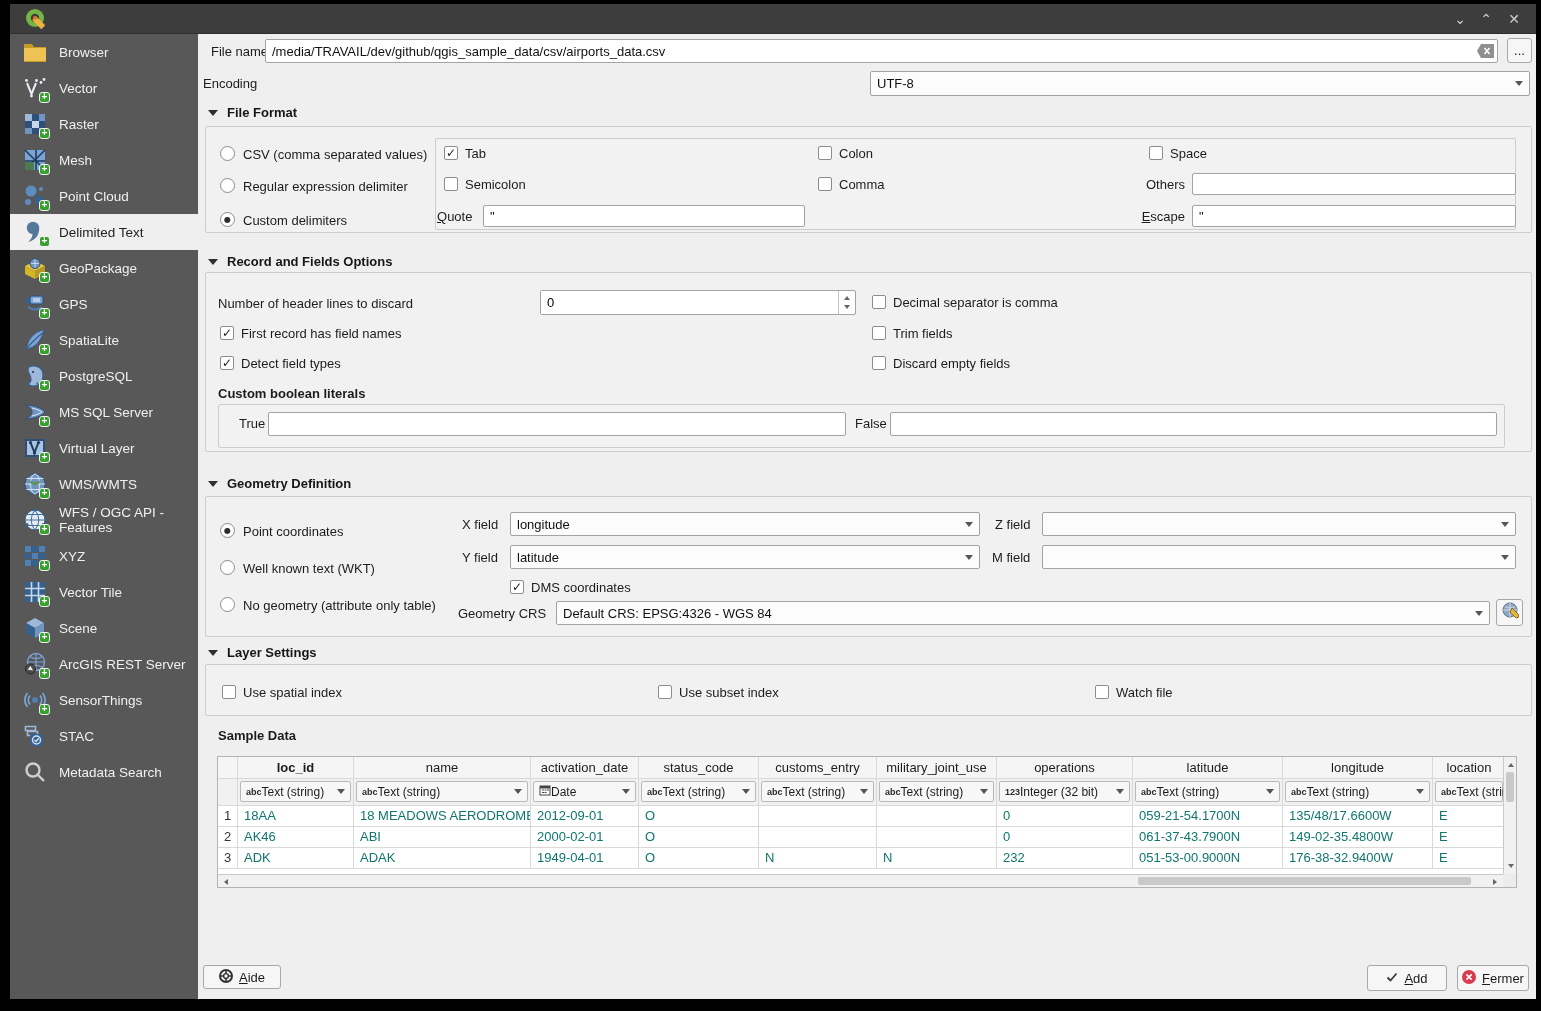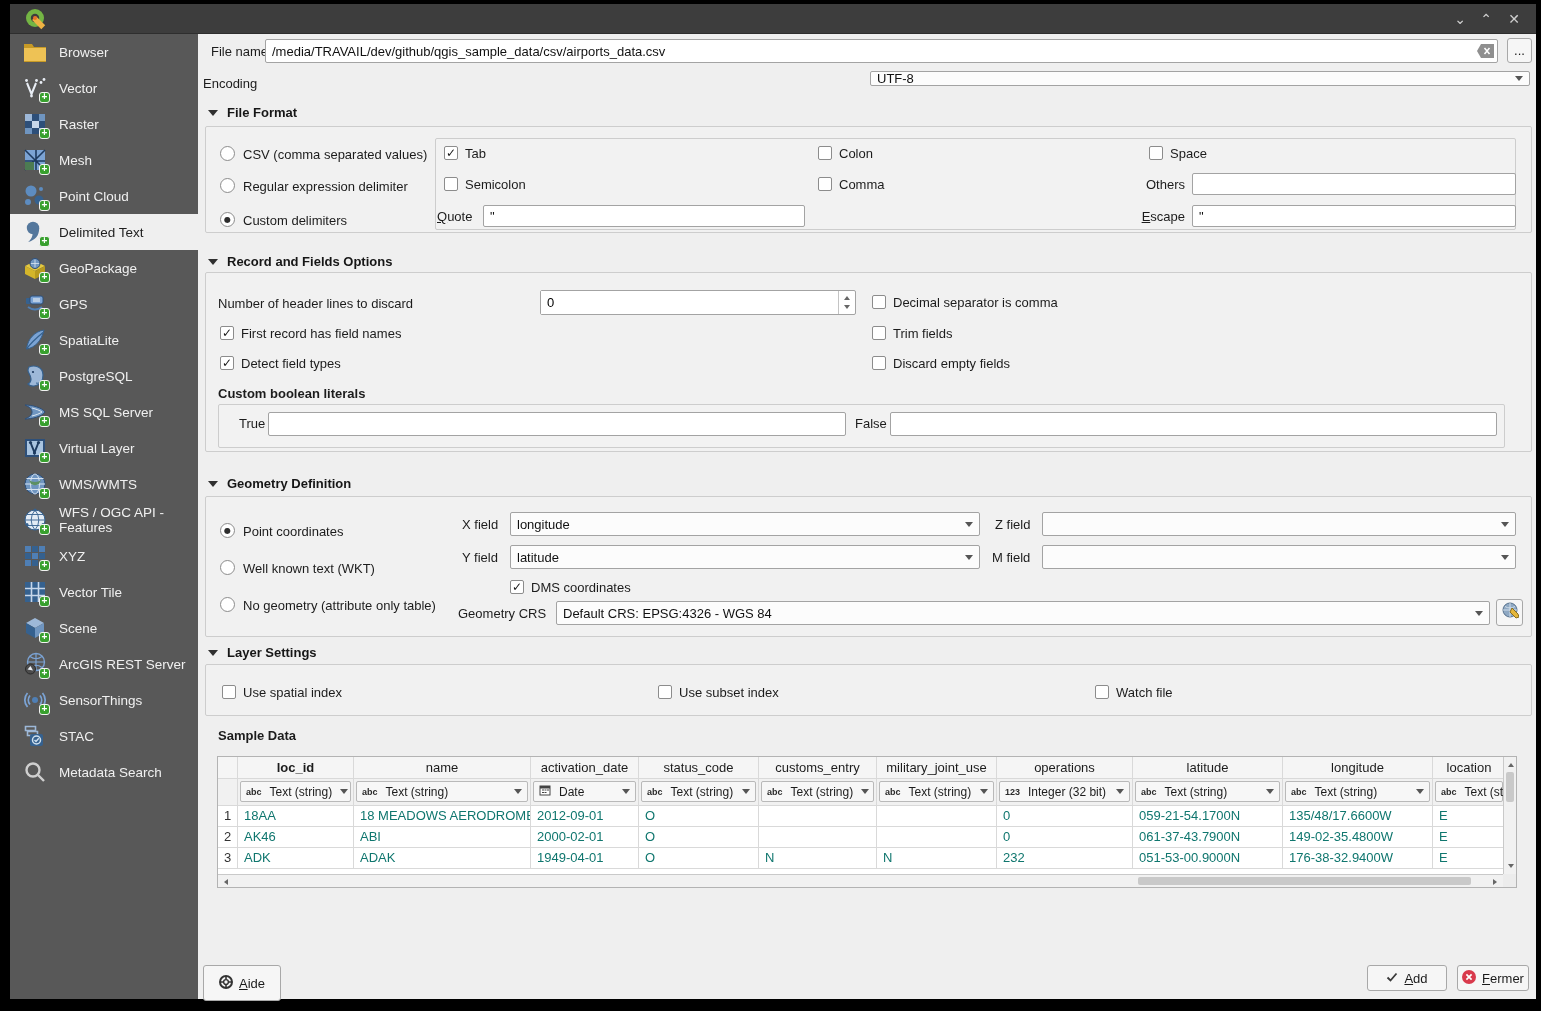--- a/index.html
+++ b/index.html
@@ -48,21 +48,21 @@
   .btn { background:#f6f6f6; border:1px solid #a8a8a8; border-radius:3px; display:flex; align-items:center; justify-content:center; gap:6px; font-size:13px; color:#1b1b1b; }
 
   
   .tbl { position:absolute; left:207px; top:752px; width:1300px; height:132px; background:#fff; border:1px solid #b3b3b3; overflow:hidden; }
   .trow { display:flex; width:1287px; }
   .c { border-right:1px solid #d9d9d9; border-bottom:1px solid #d9d9d9; overflow:hidden; white-space:nowrap; flex:0 0 auto; }
   .c0{width:20px;} .c1{width:116px;} .c2{width:177px;} .c3{width:108px;} .c4{width:120px;} .c5{width:118px;}
   .c6{width:120px;} .c7{width:136px;} .c8{width:150px;} .c9{width:150px;} .c10{width:72px; border-right:0;}
   .thead .c { height:22px; background:#f5f5f5; font-size:13px; color:#1c1c1c; text-align:center; line-height:21px; }
   .ttype .c { height:27px; background:#f1f1f1; }
-  .type-btn { margin:2px; height:21px; background:#f7f7f7; border:1px solid #b9b9b9; border-radius:2px; display:flex; align-items:center; padding:0 5px; gap:8px; font-size:12px; color:#1c1c1c; }
+  .type-btn { margin:2px; height:21px; background:#f7f7f7; border:1px solid #b9b9b9; border-radius:2px; display:flex; align-items:center; padding:0 5px; gap:0; font-size:12px; color:#1c1c1c; }
   .pfx { font-size:9px; font-weight:bold; color:#2b2b2b; }
   .drow .c { height:21px; font-size:13px; color:#0f766e; padding:0 6px; line-height:20px; background:#fff; }
   .drow .c0 { text-align:center; padding:0; color:#333; }
   .vscroll { position:absolute; right:0; top:0; bottom:13px; width:13px; background:#f1f1f1; border-left:1px solid #c9c9c9; }
   .hscroll { position:absolute; left:0; right:13px; bottom:0; height:13px; background:#f1f1f1; border-top:1px solid #c9c9c9; }
   .thumb { position:absolute; background:#c9c9c9; border-radius:2px; }
   .sarrow { position:absolute; width:13px; height:13px; display:flex; align-items:center; justify-content:center; }
   .corner { position:absolute; right:0; bottom:0; width:13px; height:13px; background:#ececec; }
 </style>
 </head>
@@ -344,21 +344,21 @@
           <path d="M4 0h13v14H4L0 7z" fill="#8f8f8f"></path>
           <path d="M7.5 4l5 6M12.5 4l-5 6" stroke="#fff" stroke-width="1.5"></path>
         </svg>
     </span>
   </div>
   <div class="btn abs" style="left:1497px;top:34px;width:25px;height:25px;">
       <span>...</span>
     </div>
 
   <span class="label abs" style="left:193px;top:72px;">Encoding</span>
-  <div class="combo abs" style="left:860px;top:67px;width:660px;height:15px;">
+  <div class="combo abs" style="left:860px;top:67px;width:660px;height:25px;">
     <span>UTF-8</span>
       <span class="caret"></span>
   </div>
 
   <div class="sect-h abs" style="left:198px;top:101px;">
     <span class="tri"></span>
     <span>File Format</span>
   </div>
   <div class="gbox abs" style="left:195px;top:122px;width:1327px;height:107px;"></div>
 
@@ -683,21 +683,21 @@
           <span style="width:0;height:0;border:3px solid transparent;border-right:4px solid #666;"></span>
         </span>
       <div class="thumb" style="top:2px;bottom:2px;left:920px;width:333px;"></div>
       <span class="sarrow" style="right:0;">
           <span style="width:0;height:0;border:3px solid transparent;border-left:4px solid #666;"></span>
         </span>
     </div>
     <div class="corner"></div>
   </div>
 
-  <div class="btn abs" style="left:193px;top:961px;width:78px;height:36px;">
+  <div class="btn abs" style="left:193px;top:961px;width:78px;height:24px;">
     <span><svg width="14" height="14" viewBox="0 0 14 14">
           <circle cx="7" cy="7" r="6" fill="none" stroke="#333" stroke-width="2"></circle>
           <circle cx="7" cy="7" r="2.4" fill="none" stroke="#333" stroke-width="1.4"></circle>
           <path d="M7 1v3M7 10v3M1 7h3M10 7h3" stroke="#333" stroke-width="1.6"></path>
         </svg></span>
     <span class="u1">Aide</span>
   </div>
   <div class="btn abs" style="left:1357px;top:961px;width:80px;height:26px;">
     <span><svg width="12" height="12" viewBox="0 0 12 12">
           <path d="M1.5 6.5l3 3 6-7" stroke="#3a3a3a" stroke-width="1.8" fill="none"></path>

